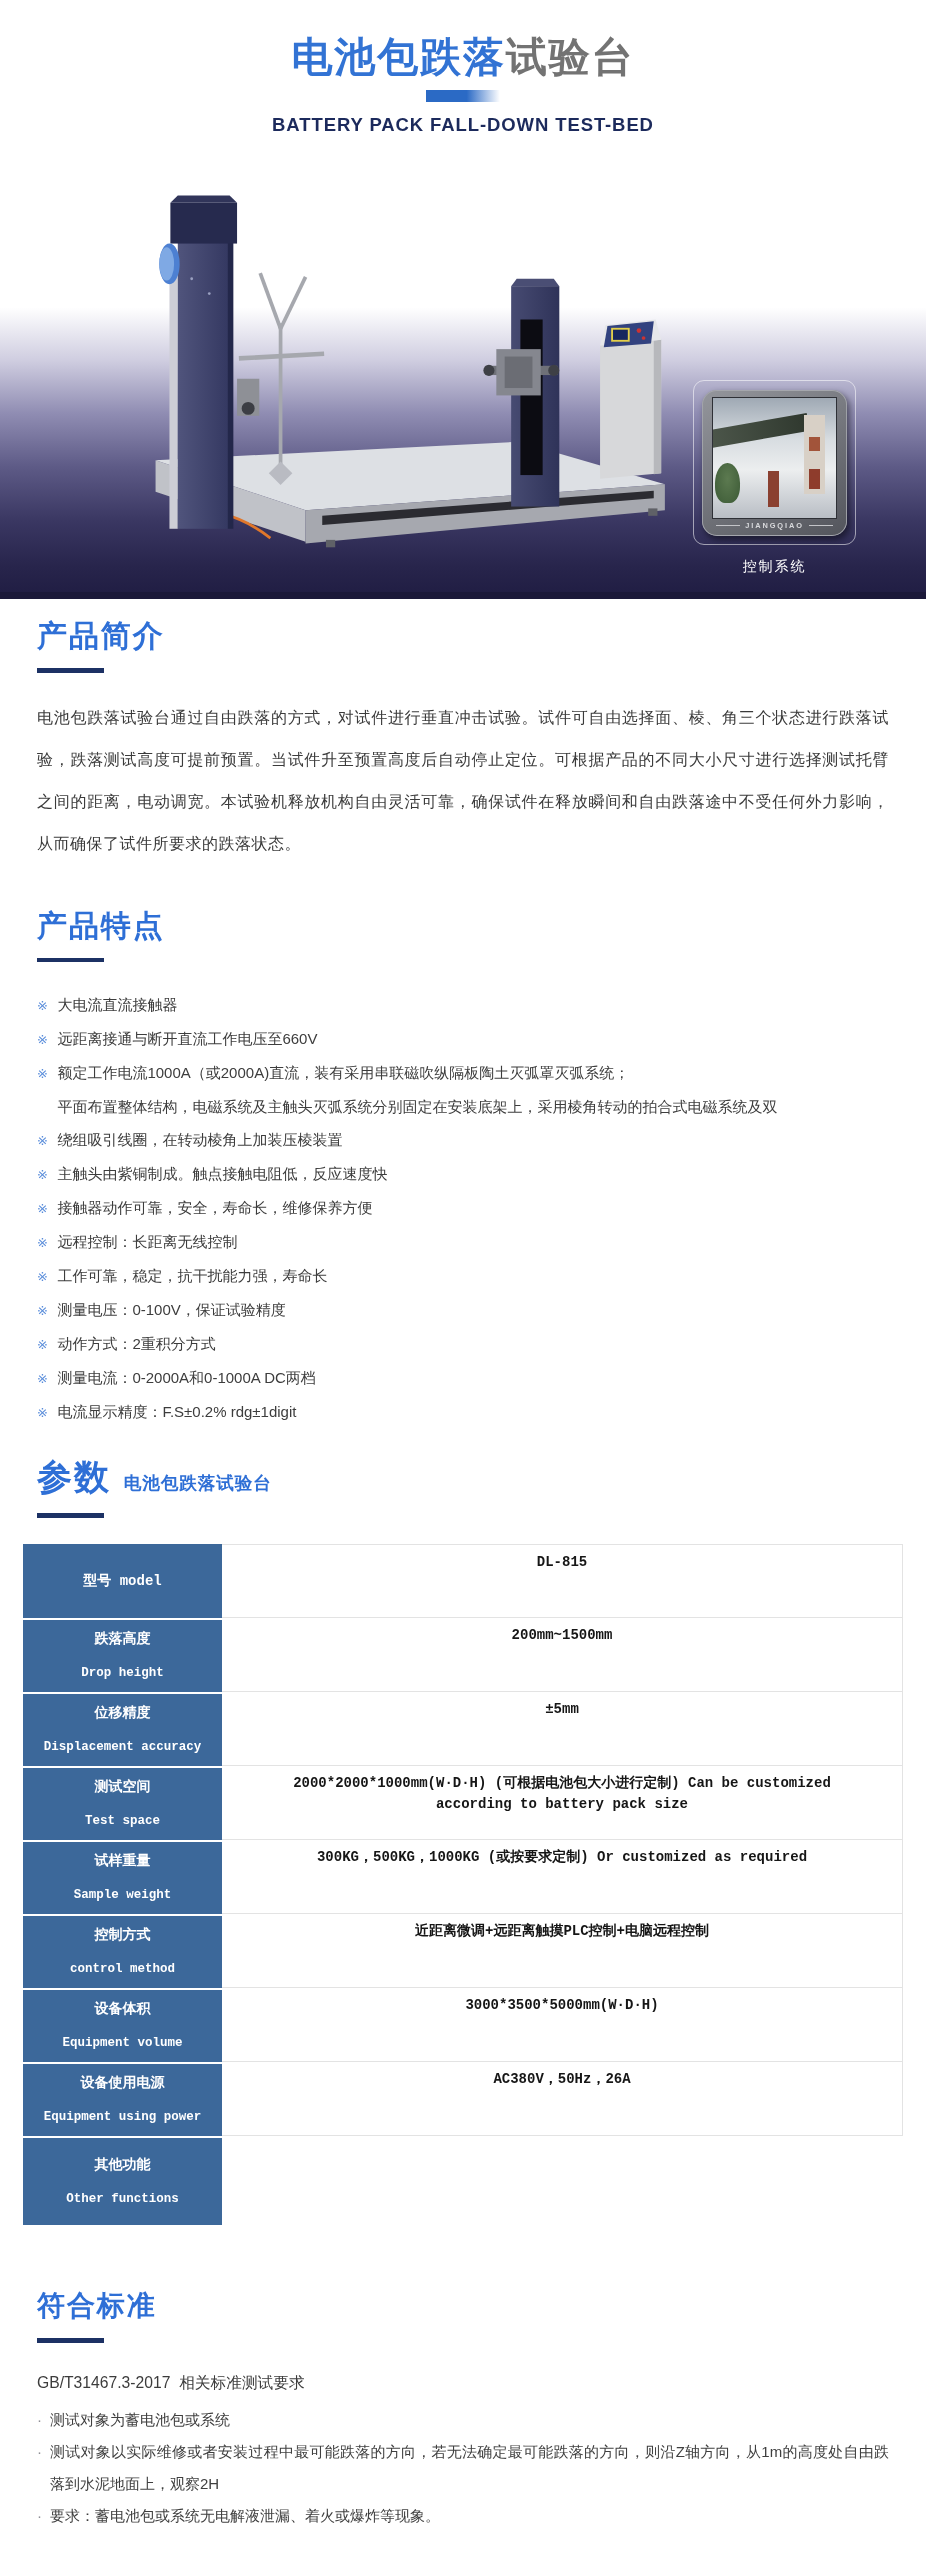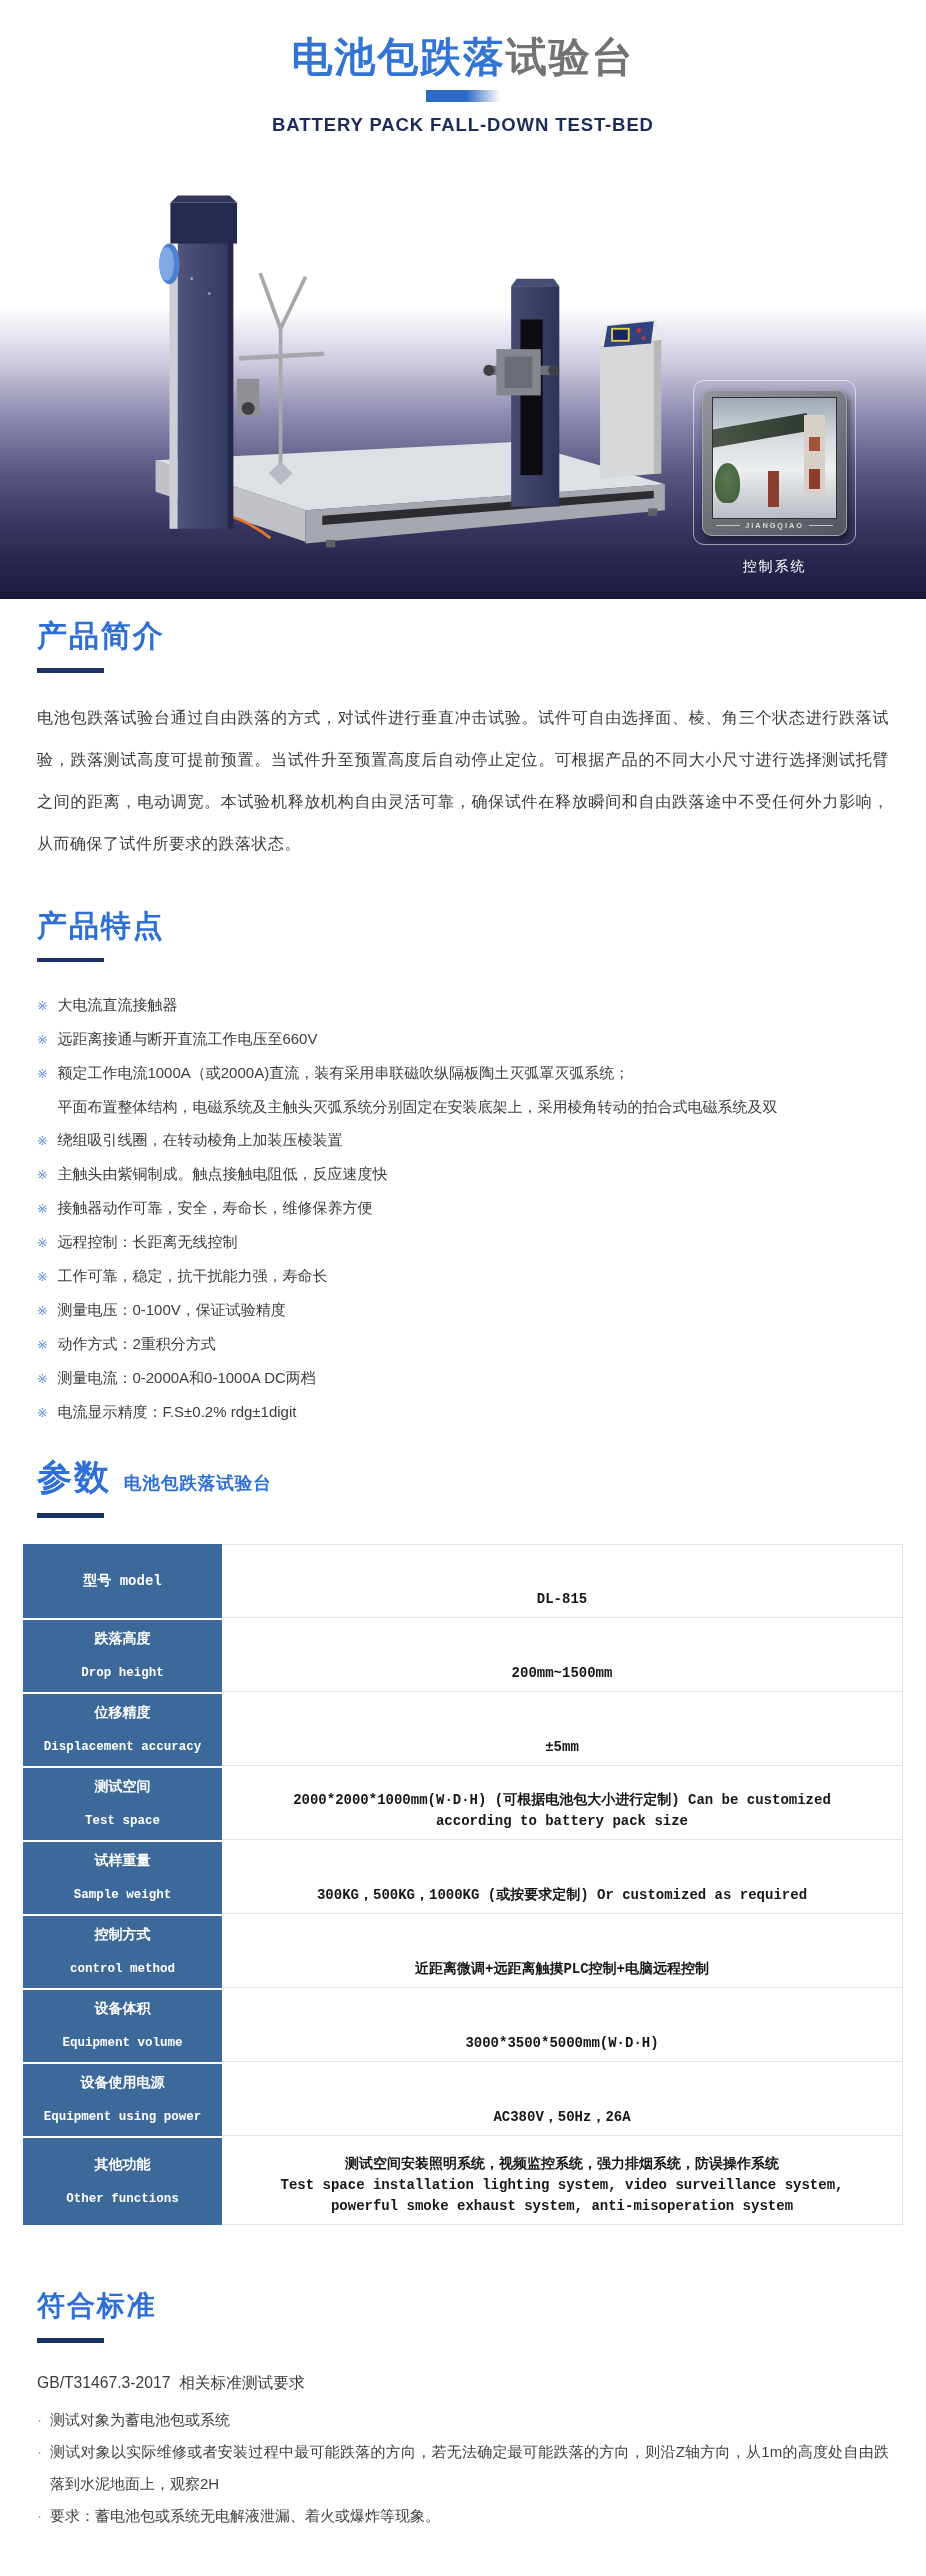--- a/index.html
+++ b/index.html
@@ -16,21 +16,21 @@
   .title-bar{width:74px;height:12px;margin:9.3px auto 0;
     background:linear-gradient(90deg,#2b6ac5 0%,#2b6ac5 55%,rgba(43,106,197,0) 100%);}
   .subtitle{margin-top:12px;font-size:18.5px;font-weight:bold;color:#1c2a5c;letter-spacing:0.9px;}
   
   .hero{position:relative;margin-top:11px;height:445px;border-bottom:7.4px solid #1b1939;
     background:linear-gradient(180deg,#ffffff 0%,#ffffff 36%,#cfcde0 48%,#8f8cb2 60%,
       #5d5a86 72%,#3a3762 84%,#28254c 94%,#211e44 100%);}
   .hero svg{position:absolute;left:0;top:0;}
   .monitor-wrap{position:absolute;left:693px;top:233px;width:163px;}
   .monitor-frame{height:146px;border:0.9px solid rgba(255,255,255,.55);border-radius:11px;padding:8.3px;}
-  .monitor-bezel{height:100%;box-sizing:border-box;border-radius:10px;
+  .monitor-bezel{height:100%;box-sizing:border-box;border-radius:15px;
     background:linear-gradient(150deg,#94969c,#53555c);
     box-shadow:inset 0 0 0 0.9px #a4a6ac,2.8px 3.7px 6.5px rgba(0,0,0,.45);
     padding:7.4px 9.3px 2.8px;display:flex;flex-direction:column;}
   .monitor-screen{flex:1;position:relative;overflow:hidden;border:1.9px solid #2e3036;background:#cfd4d8;}
   .ph-sky{position:absolute;inset:0;background:linear-gradient(180deg,#9fa9b4 0%,#d8dde1 35%,#eceeef 60%,#b9bec5 100%);}
   .ph-awning{position:absolute;left:-8%;top:20%;width:86%;height:15%;
     background:linear-gradient(90deg,#4e584c,#2f382e);transform:rotate(-10deg);}
   .ph-tower{position:absolute;right:9%;top:14%;width:17%;height:66%;background:#d8d0c6;}
   .ph-tower::before{content:"";position:absolute;left:24%;top:28%;width:52%;height:18%;background:#a2543a;}
   .ph-tower::after{content:"";position:absolute;left:24%;bottom:6%;width:52%;height:26%;background:#8e3c2c;}
@@ -62,21 +62,21 @@
   .spec-table{margin:26px 23px 0;width:880px;font-family:Liberation Mono, monospace;}
   .t-row{display:grid;grid-template-columns:199px 1fr;min-height:74px;}
   .t-row.tall{min-height:89px;}
   .t-label{background:#3c689a;color:#ffffff;display:flex;flex-direction:column;
     justify-content:center;align-items:center;text-align:center;padding:5.6px 7.4px;box-sizing:border-box;}
   .t-row + .t-row .t-label{border-top:2.8px solid #ffffff;gap:16px;}
   .l-cn{font-size:14px;font-weight:bold;line-height:20.4px;}
   .l-en{font-size:12.5px;font-weight:bold;line-height:17.6px;}
   .l-en:empty{display:none;}
   .t-value{background:#ffffff;border-bottom:0.9px solid #e3e3e3;border-right:0.9px solid #e3e3e3;
-    display:flex;flex-direction:column;justify-content:flex-end;align-items:center;
+    display:flex;flex-direction:column;justify-content:flex-start;align-items:center;
     text-align:center;padding:7.4px 35px;box-sizing:border-box;}
   .t-row:first-child .t-value{border-top:0.9px solid #e3e3e3;}
   .v-main,.v-en{font-size:14px;font-weight:bold;color:#161616;line-height:21px;}
   .v-en:empty{display:none;}
   
   .standards{padding-top:59px;}
   .std-intro{margin-top:28px;font-size:15.7px;color:#3c3c3c;white-space:pre-wrap;line-height:24px;}
   .std-list{margin-top:9.3px;}
   .std-item{position:relative;padding-left:13px;font-size:15px;line-height:32px;color:#3f3f3f;text-align:justify;}
   .std-item .dot{position:absolute;left:0;top:0;color:#8f8f96;}
@@ -281,24 +281,20 @@
         </div>
       <div class="t-value">
           <span class="v-main">AC380V，50Hz，26A</span>
         </div>
     </div>
     <div class="t-row tall">
       <div class="t-label">
           <span class="l-cn">其他功能</span>
           <span class="l-en">Other functions</span>
         </div>
-      <div class="t-value">
-          <span class="v-main">测试空间安装照明系统，视频监控系统，强力排烟系统，防误操作系统</span>
-          <span class="v-en">Test space installation lighting system, video surveillance system, powerful smoke exhaust system, anti-misoperation system</span>
-        </div>
     </div>
   </div>
 </div>
 
 <div class="sec standards">
   <div class="sec-head" style="font-size:28px;">符合标准</div>
   <div class="sec-underline"></div>
   <div class="std-intro">GB/T31467.3-2017  相关标准测试要求</div>
   <div class="std-list">
     <div class="std-item"><span class="dot">·</span><span>测试对象为蓄电池包或系统</span></div>

